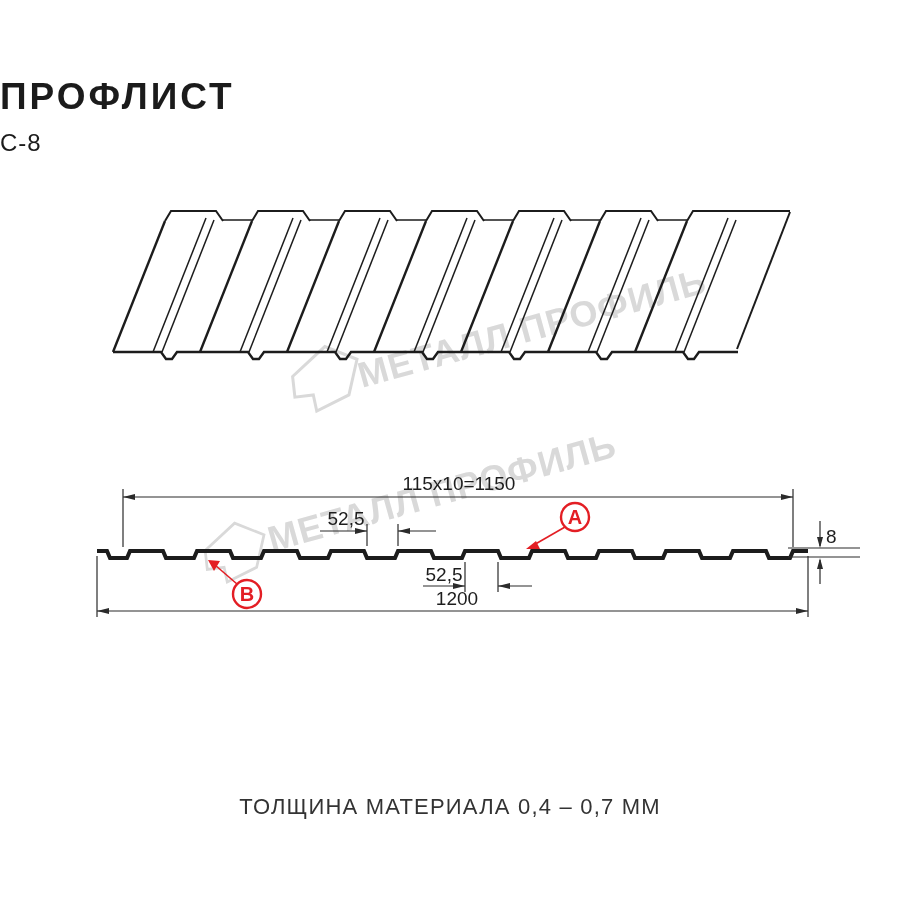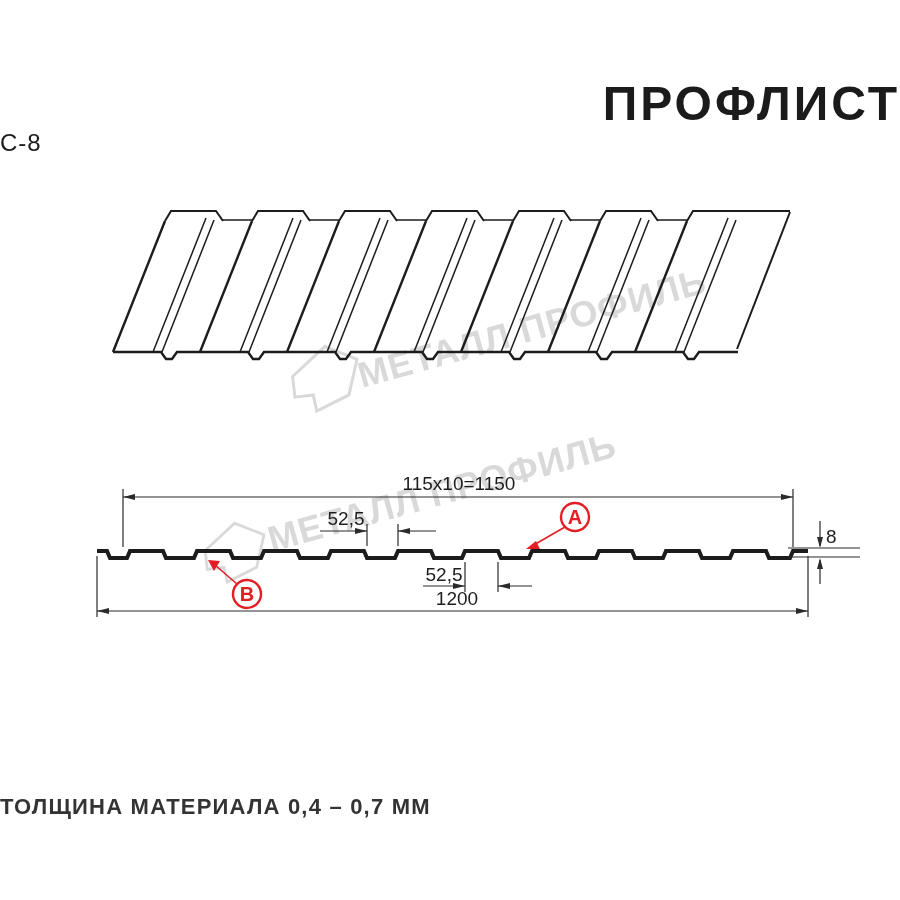--- a/index.html
+++ b/index.html
@@ -1,30 +1,30 @@
 <!DOCTYPE html>
 <html style="--accent: #e31e24; --wm: #d9d9d9;"><head>
 <meta charset="utf-8">
 <style>
   html,body{margin:0;padding:0;}
   body{
     width:900px;height:900px;position:relative;background:#ffffff;
     font-family:"Liberation Sans", sans-serif;overflow:hidden;
   }
   .page-title{
-    position:absolute;left:0;top:76px;width:900px;text-align:right;
-    font-size:48px;font-weight:700;letter-spacing:3px;color:#1b1b1b;
+    position:absolute;left:0;top:76px;width:900px;text-align:left;
+    font-size:37px;font-weight:700;letter-spacing:3px;color:#1b1b1b;
   }
   .page-subtitle{
     position:absolute;left:0;top:129px;width:900px;text-align:left;
     font-size:24px;font-weight:500;letter-spacing:1px;color:#1b1b1b;
   }
   .footer-note{
-    position:absolute;left:0;top:794px;width:900px;
-    font-size:22px;font-weight:700;letter-spacing:1.2px;color:#333333;
+    position:absolute;left:0;top:794px;width:900px;text-align:center;
+    font-size:22px;font-weight:400;letter-spacing:1.2px;color:#333333;
   }
   svg.scene{position:absolute;left:0;top:0;}
   svg text{font-family:"Liberation Sans", sans-serif;}
   .dim-text{font-size:19px;fill:#1d1d1d;}
   .wm-text{font-size:36px;font-weight:700;fill:var(--wm,#d9d9d9);letter-spacing:1px;}
   .callout-letter{font-size:20px;font-weight:700;fill:var(--accent,#e31e24);}
   .line{stroke:#1c1c1c;fill:none;}
   .dim{stroke:#2b2b2b;stroke-width:1.2;fill:none;}
   .arrow{fill:#2b2b2b;stroke:none;}
   .red{stroke:var(--accent,#e31e24);}

